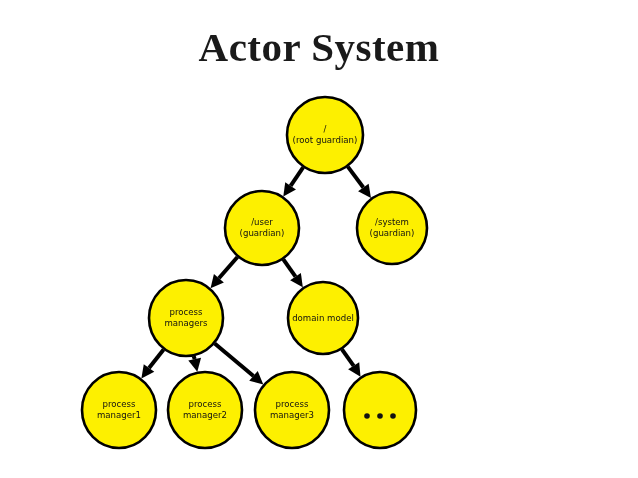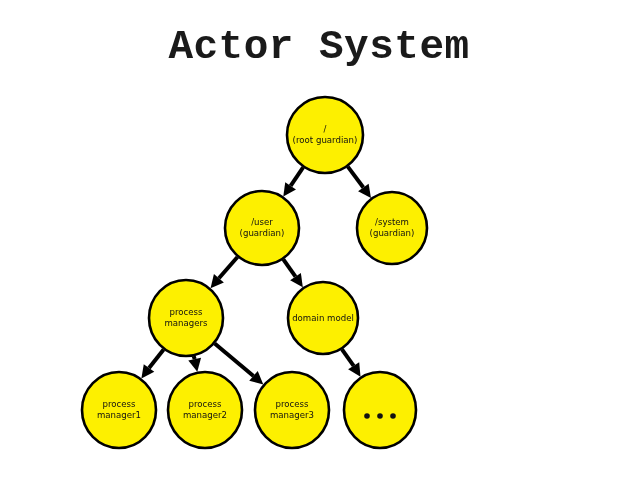--- a/index.html
+++ b/index.html
@@ -14,21 +14,21 @@
     background: #ffffff;
     overflow: hidden;
     font-family: "DejaVu Sans", sans-serif;
   }
   #slide-title {
     position: absolute;
     left: 0;
     top: 24px;
     width: 638px;
     text-align: center;
-    font-family: Liberation Mono, monospace;
+    font-family: Liberation Serif, serif;
     font-weight: bold;
     font-size: 41px;
     letter-spacing: 0.5px;
     color: #1a1a1a;
     line-height: 46px;
     white-space: nowrap;
   }
   #graph-svg {
     position: absolute;
     left: 0;

